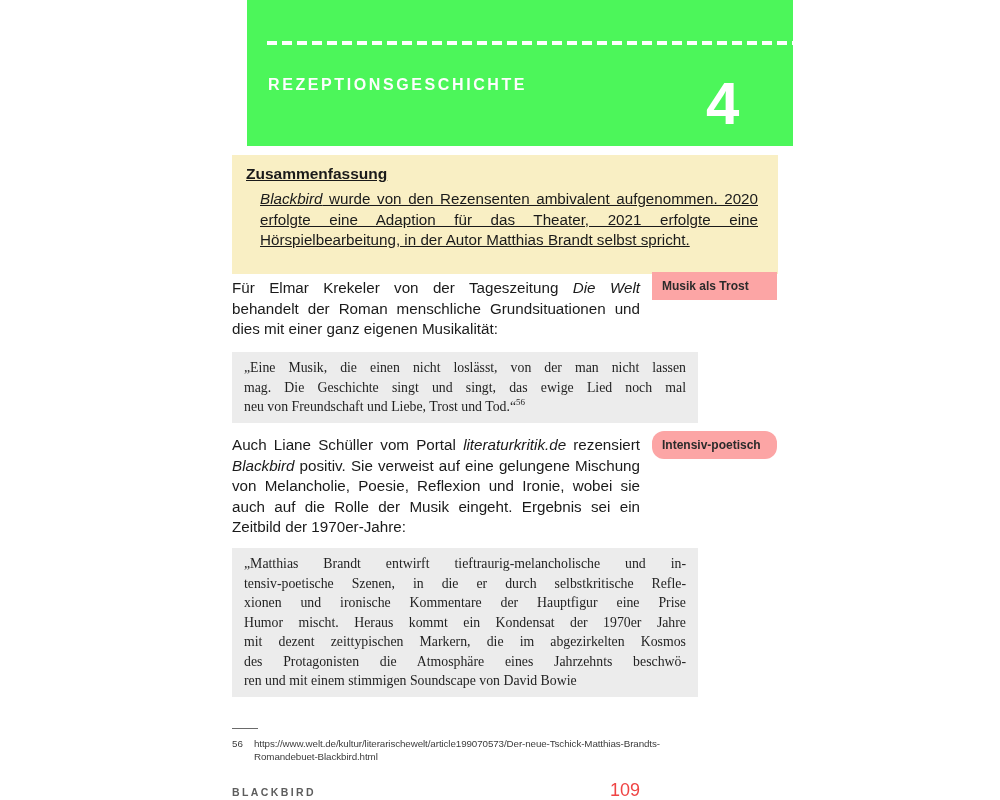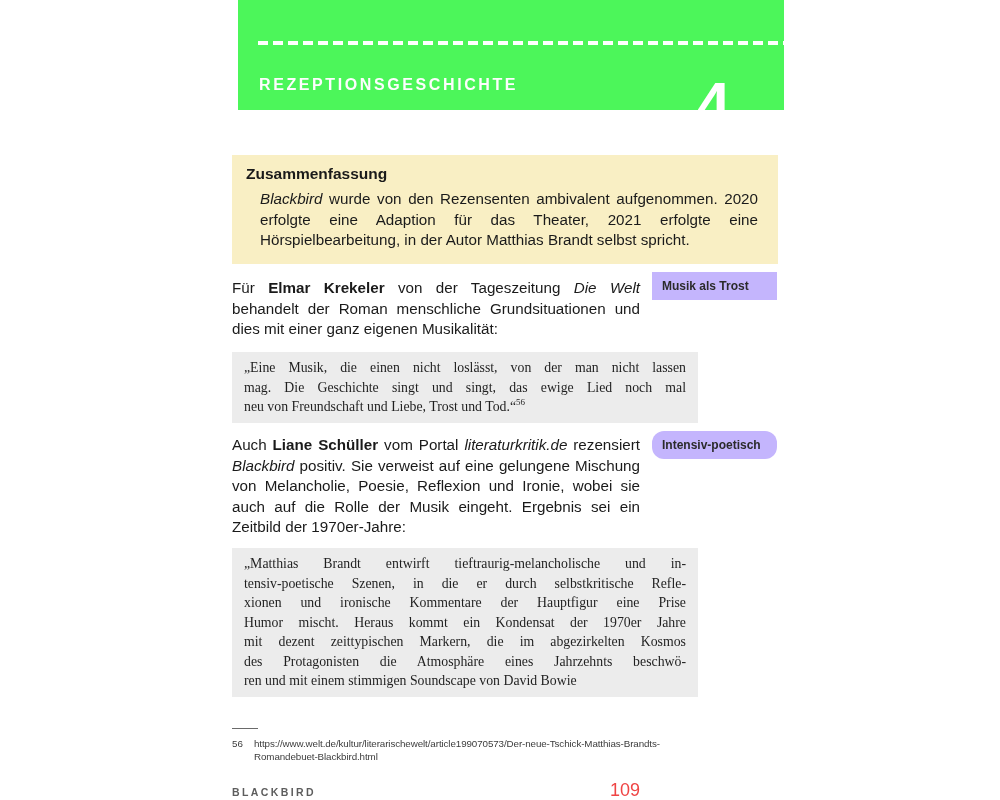--- a/index.html
+++ b/index.html
@@ -4,71 +4,71 @@
 <style>
   * { margin:0; padding:0; box-sizing:border-box; }
   html,body { background:#ffffff; }
   .page {
     position:relative; width:1000px; height:800px; background:#ffffff;
     font-family:"Liberation Sans", sans-serif; color:#1a1a1a; overflow:hidden;
   }
 
   
   .green-header {
-    position:absolute; left:238px; top:0; width:546px; height:110px;
+    position:absolute; left:247px; top:0; width:546px; height:146px;
     background:#4cf65a;
   }
   .dash-line {
     position:absolute; left:20px; right:0; top:41px; height:4px;
     background:repeating-linear-gradient(to right,#ffffff 0 10px,transparent 10px 15px);
   }
   .chapter-title {
     position:absolute; left:21px; top:77px; color:#fdfdfd;
     font-size:16px; font-weight:bold; letter-spacing:2.6px; line-height:1;
   }
   .chapter-number {
     position:absolute; left:459px; top:80px; color:#ffffff;
     font-size:60px; font-weight:bold; line-height:48px;
   }
 
   
   .summary-box {
     position:absolute; left:232px; top:155px; width:546px;
-    background:#f9efc4; padding:10px 20px 13px 14px;
+    background:#f9efc4; padding:10px 20px 23px 14px;text-decoration:underline;
   }
   .summary-title { font-size:15.5px; font-weight:bold; margin-bottom:6px; }
   .summary-text { font-size:15.2px; line-height:20.5px; text-align:justify; hyphens:auto;margin-left:14px; }
 
   
   .body-par {
     position:absolute; left:232px; width:408px;
     font-size:15.2px; line-height:20.5px; text-align:justify; hyphens:auto;
   }
   .par1 { top:278px; }
   .par2 { top:435px; }
-  .run-bold { font-weight:bold; }
+  .run-bold { font-weight:normal; }
   .run-italic { font-style:italic; }
 
   
   .quote {
     position:absolute; left:232px; width:466px; background:#ececec;
     padding:6px 12px 6px 12px;
     font-family:"Liberation Serif", serif; font-size:13.8px; line-height:19.5px;
     color:#1f1f1f;
   }
   .quote1 { top:352px; }
   .quote2 { top:548px; }
   .quote .line { text-align:justify; text-align-last:justify; }
   .quote .line:last-child { text-align-last:auto; }
   .quote sup { font-size:9px; line-height:0; }
 
   
   .margin-note {
     position:absolute; left:652px; width:125px; height:28px;
-    background:#c4b5fd; display:flex; align-items:center;
+    background:#fca5a5; display:flex; align-items:center;
     padding-left:10px; font-size:12px; font-weight:bold; color:#2b2b2b;
   }
   .note1 { top:272px; }
   .note2 { top:431px;border-radius:12px; }
 
   
   .footnote-sep {
     position:absolute; left:232px; top:728px; width:26px; height:0;
     border-top:1.5px solid #6a6a6a;
   }

